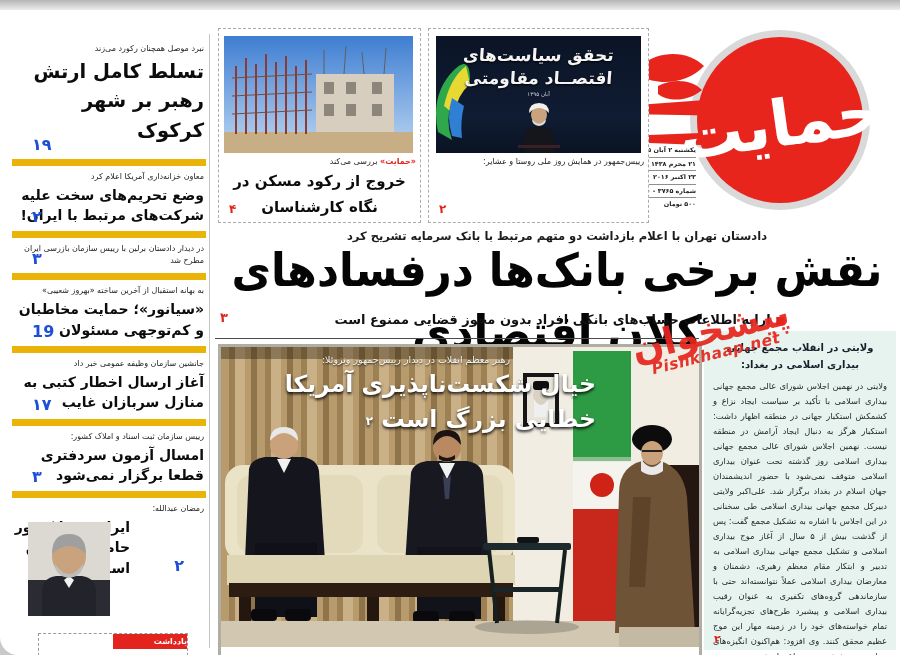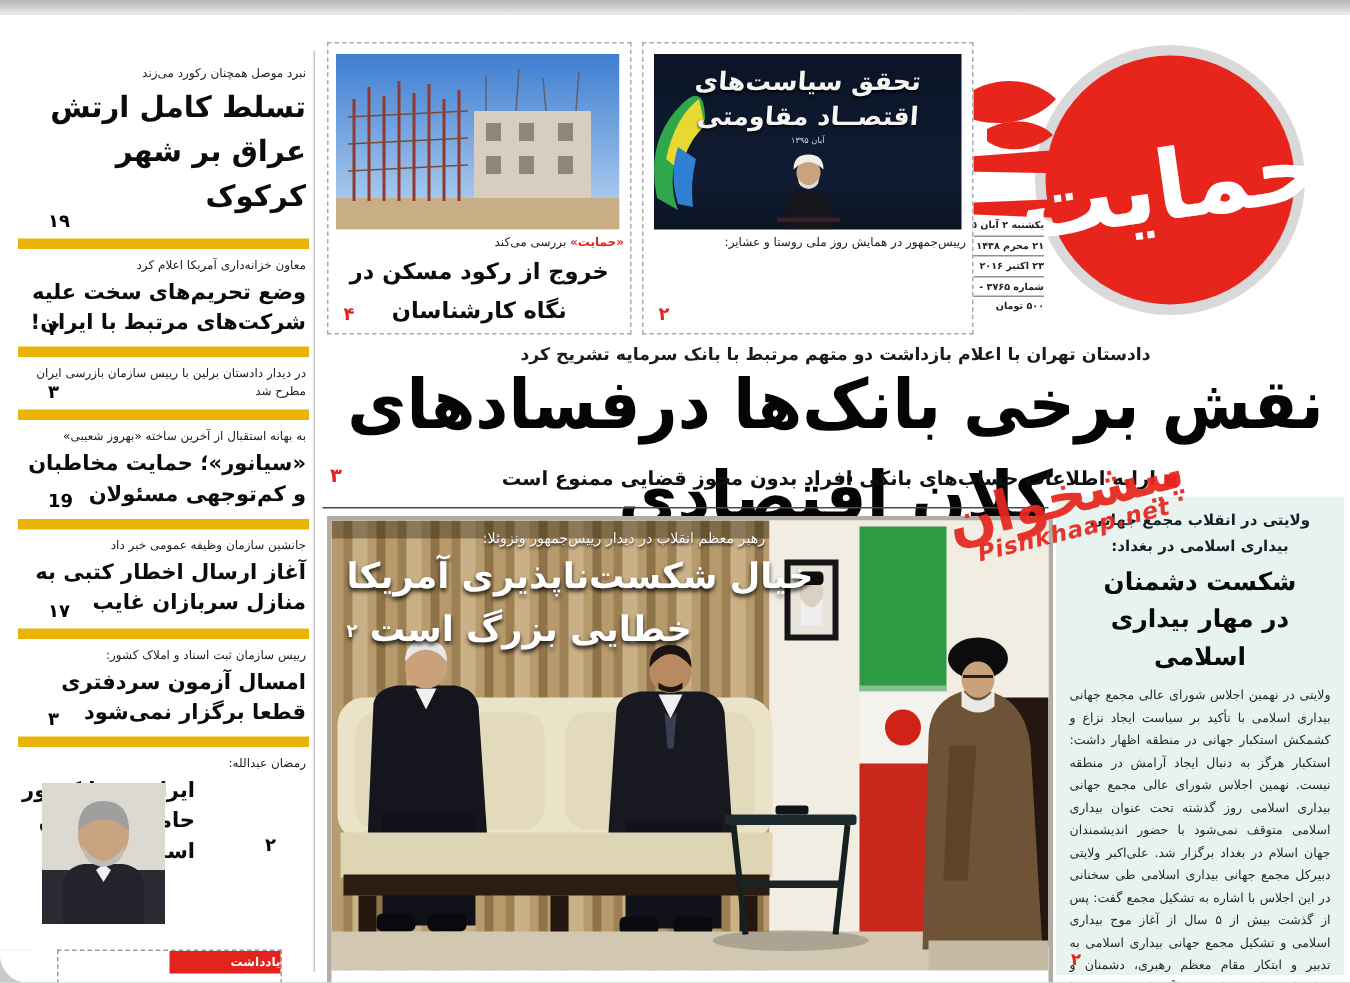--- a/index.html
+++ b/index.html
@@ -16,21 +16,21 @@
   .date-row{font-size:6.4px;font-weight:bold;color:#222;text-align:right;line-height:12.5px;
             border-bottom:1px solid #8f8f8f;white-space:nowrap;overflow:hidden;}
   .date-row:last-child{border-bottom:none;}
   
   #v-divider{left:209px;top:34px;width:1px;height:614px;background:#c6c6c6;}
   #left-col{left:12px;top:38px;width:194px;}
   .lc-item{position:relative;border-bottom:7px solid #eab308;padding:5px 2px 6px;}
   .lc-kicker{font-size:8px;color:#222;text-align:right;line-height:1.5;}
   .lc-title{font-weight:bold;color:#0c0c0c;font-size:14px;line-height:1.45;text-align:right;margin-top:2px;}
   .lc-title-xl{font-size:19.5px;line-height:1.5;}
-  .lc-page{position:absolute;left:20px;bottom:5px;color:#000000;font-weight:bold;font-size:12px;}
+  .lc-page{position:absolute;left:20px;bottom:5px;color:#1d4ed8;font-weight:bold;font-size:16px;}
   .lc-item-g{height:122px;border-bottom:none;}
   .lc-g-title{width:116px;margin-right:auto;margin-left:0;}
   .lc-photo{position:absolute;left:16px;top:24px;width:82px;height:94px;}
   .lc-g-page{left:auto;right:22px;top:58px;bottom:auto;}
   
   #note-box{position:relative;margin:2px 18px 0 26px;height:90px;border:1px dashed #9a9a9a;background:#fff;}
   #note-tab{position:absolute;top:0;right:0;width:74px;height:15px;background:#e2231e;color:#fff;
             font-size:8px;font-weight:bold;text-align:right;line-height:15px;}
   
   .tbox{position:absolute;border:1px dashed #ababab;background:#fff;box-sizing:border-box;}
@@ -52,21 +52,21 @@
   #lead-headline{left:218px;top:243px;width:678px;text-align:center;font-weight:bold;color:#050505;
                  font-size:43px;line-height:1.35;letter-spacing:-1px;transform:scaleY(1.06);}
   #lead-sub{left:250px;top:312px;width:620px;text-align:center;font-size:13px;font-weight:bold;color:#111;}
   #lead-sub .sq{color:#e2231e;font-size:11px;}
   #lead-page{left:220px;top:310px;color:#e0231e;font-weight:bold;font-size:13px;}
   #lead-rule{left:215px;top:338px;width:484px;height:1px;background:#4a4a4a;}
   
   #main-photo{left:218px;top:344px;width:484px;height:381px;border:3px solid #b1ada2;box-sizing:border-box;background:#fff;}
   #photo-kicker{left:30px;top:7px;width:330px;text-align:center;color:#f6f6f6;font-size:9.5px;
                 text-shadow:0 1px 2px rgba(0,0,0,.85);}
-  #photo-title{left:10px;top:20px;width:365px;text-align:left;color:#fff;font-weight:bold;
+  #photo-title{left:10px;top:20px;width:365px;text-align:right;color:#fff;font-weight:bold;
                font-size:23.5px;line-height:1.5;text-shadow:0 2px 3px rgba(0,0,0,.85);}
   #photo-title .pg{font-size:12px;vertical-align:middle;}
   
   #right-col{left:704px;top:331px;width:192px;height:319px;background:#e6f3ee;box-sizing:border-box;padding:9px 9px 4px;}
   .rc-kicker{text-align:center;font-size:10px;font-weight:bold;color:#15202b;line-height:1.65;}
   .rc-title{text-align:center;font-weight:bold;font-size:16.5px;color:#0a0a0a;line-height:1.5;margin-top:3px;}
   .rc-body{margin-top:6px;font-size:8.35px;line-height:1.8;text-align:justify;color:#26292c;}
   #rc-page{position:absolute;left:10px;bottom:4px;color:#e0231e;font-weight:bold;font-size:11px;}
   
   #watermark{left:622px;top:312px;width:180px;text-align:center;color:#e6261f;transform:rotate(-14deg);
@@ -98,21 +98,21 @@
     <div class="date-row">شماره ۳۷۶۵ - ۲۰صفحه</div>
     <div class="date-row">۵۰۰ تومان</div>
   </div>
 
   <div class="abs" id="v-divider"></div>
 
   <div class="abs" id="left-col">
 
     <div class="lc-item" style="padding-bottom:14px;">
       <div class="lc-kicker">نبرد موصل همچنان رکورد می‌زند</div>
-      <div class="lc-title lc-title-xl">تسلط کامل ارتش عراق بر شهر کرکوک</div>
+      <div class="lc-title lc-title-xl">تسلط کامل ارتش رهبر بر شهر کرکوک</div>
       <div class="lc-page">۱۹</div>
     </div>
 
     <div class="lc-item">
       <div class="lc-kicker">معاون خزانه‌داری آمریکا اعلام کرد</div>
       <div class="lc-title">وضع تحریم‌های سخت علیه شرکت‌های مرتبط با ایران!</div>
       <div class="lc-page">۲</div>
     </div>
 
     <div class="lc-item">
@@ -314,24 +314,20 @@
     </svg>
     <div class="abs" id="photo-kicker">رهبر معظم انقلاب در دیدار رییس‌جمهور ونزوئلا:</div>
     <div class="abs" id="photo-title">
       <div>خیال شکست‌ناپذیری آمریکا</div>
       <div><span>خطایی بزرگ است</span> <span class="pg">۲</span></div>
     </div>
   </div>
 
   <div class="abs" id="right-col">
     <div class="rc-kicker">ولایتی در انقلاب مجمع جهانی بیداری اسلامی در بغداد:</div>
-    <div class="rc-title">
-      <div>شکست دشمنان</div>
-      <div>در مهار بیداری اسلامی</div>
-    </div>
     <div class="rc-body">ولایتی در نهمین اجلاس شورای عالی مجمع جهانی بیداری اسلامی با تأکید بر سیاست ایجاد نزاع و کشمکش استکبار جهانی در منطقه اظهار داشت: استکبار هرگز به دنبال ایجاد آرامش در منطقه نیست. نهمین اجلاس شورای عالی مجمع جهانی بیداری اسلامی روز گذشته تحت عنوان بیداری اسلامی متوقف نمی‌شود با حضور اندیشمندان جهان اسلام در بغداد برگزار شد. علی‌اکبر ولایتی دبیرکل مجمع جهانی بیداری اسلامی طی سخنانی در این اجلاس با اشاره به تشکیل مجمع گفت: پس از گذشت بیش از ۵ سال از آغاز موج بیداری اسلامی و تشکیل مجمع جهانی بیداری اسلامی به تدبیر و ابتکار مقام معظم رهبری، دشمنان و معارضان بیداری اسلامی عملاً نتوانسته‌اند حتی با سازماندهی گروه‌های تکفیری به عنوان رقیب بیداری اسلامی و پیشبرد طرح‌های تجزیه‌گرایانه تمام خواسته‌های خود را در زمینه مهار این موج عظیم محقق کنند. وی افزود: هم‌اکنون انگیزه‌های جهادی در صفوف مردمی اعم از شیعه و سنی در سوریه و عراق دمیده شده و...</div>
     <div id="rc-page">۲</div>
   </div>
 
   <div class="abs" id="watermark">
     <div class="wm-fa">پیشخوان</div>
     <div class="wm-en">Pishkhaap.net</div>
   </div>
 
   <div class="abs" id="corner-bl"></div>

